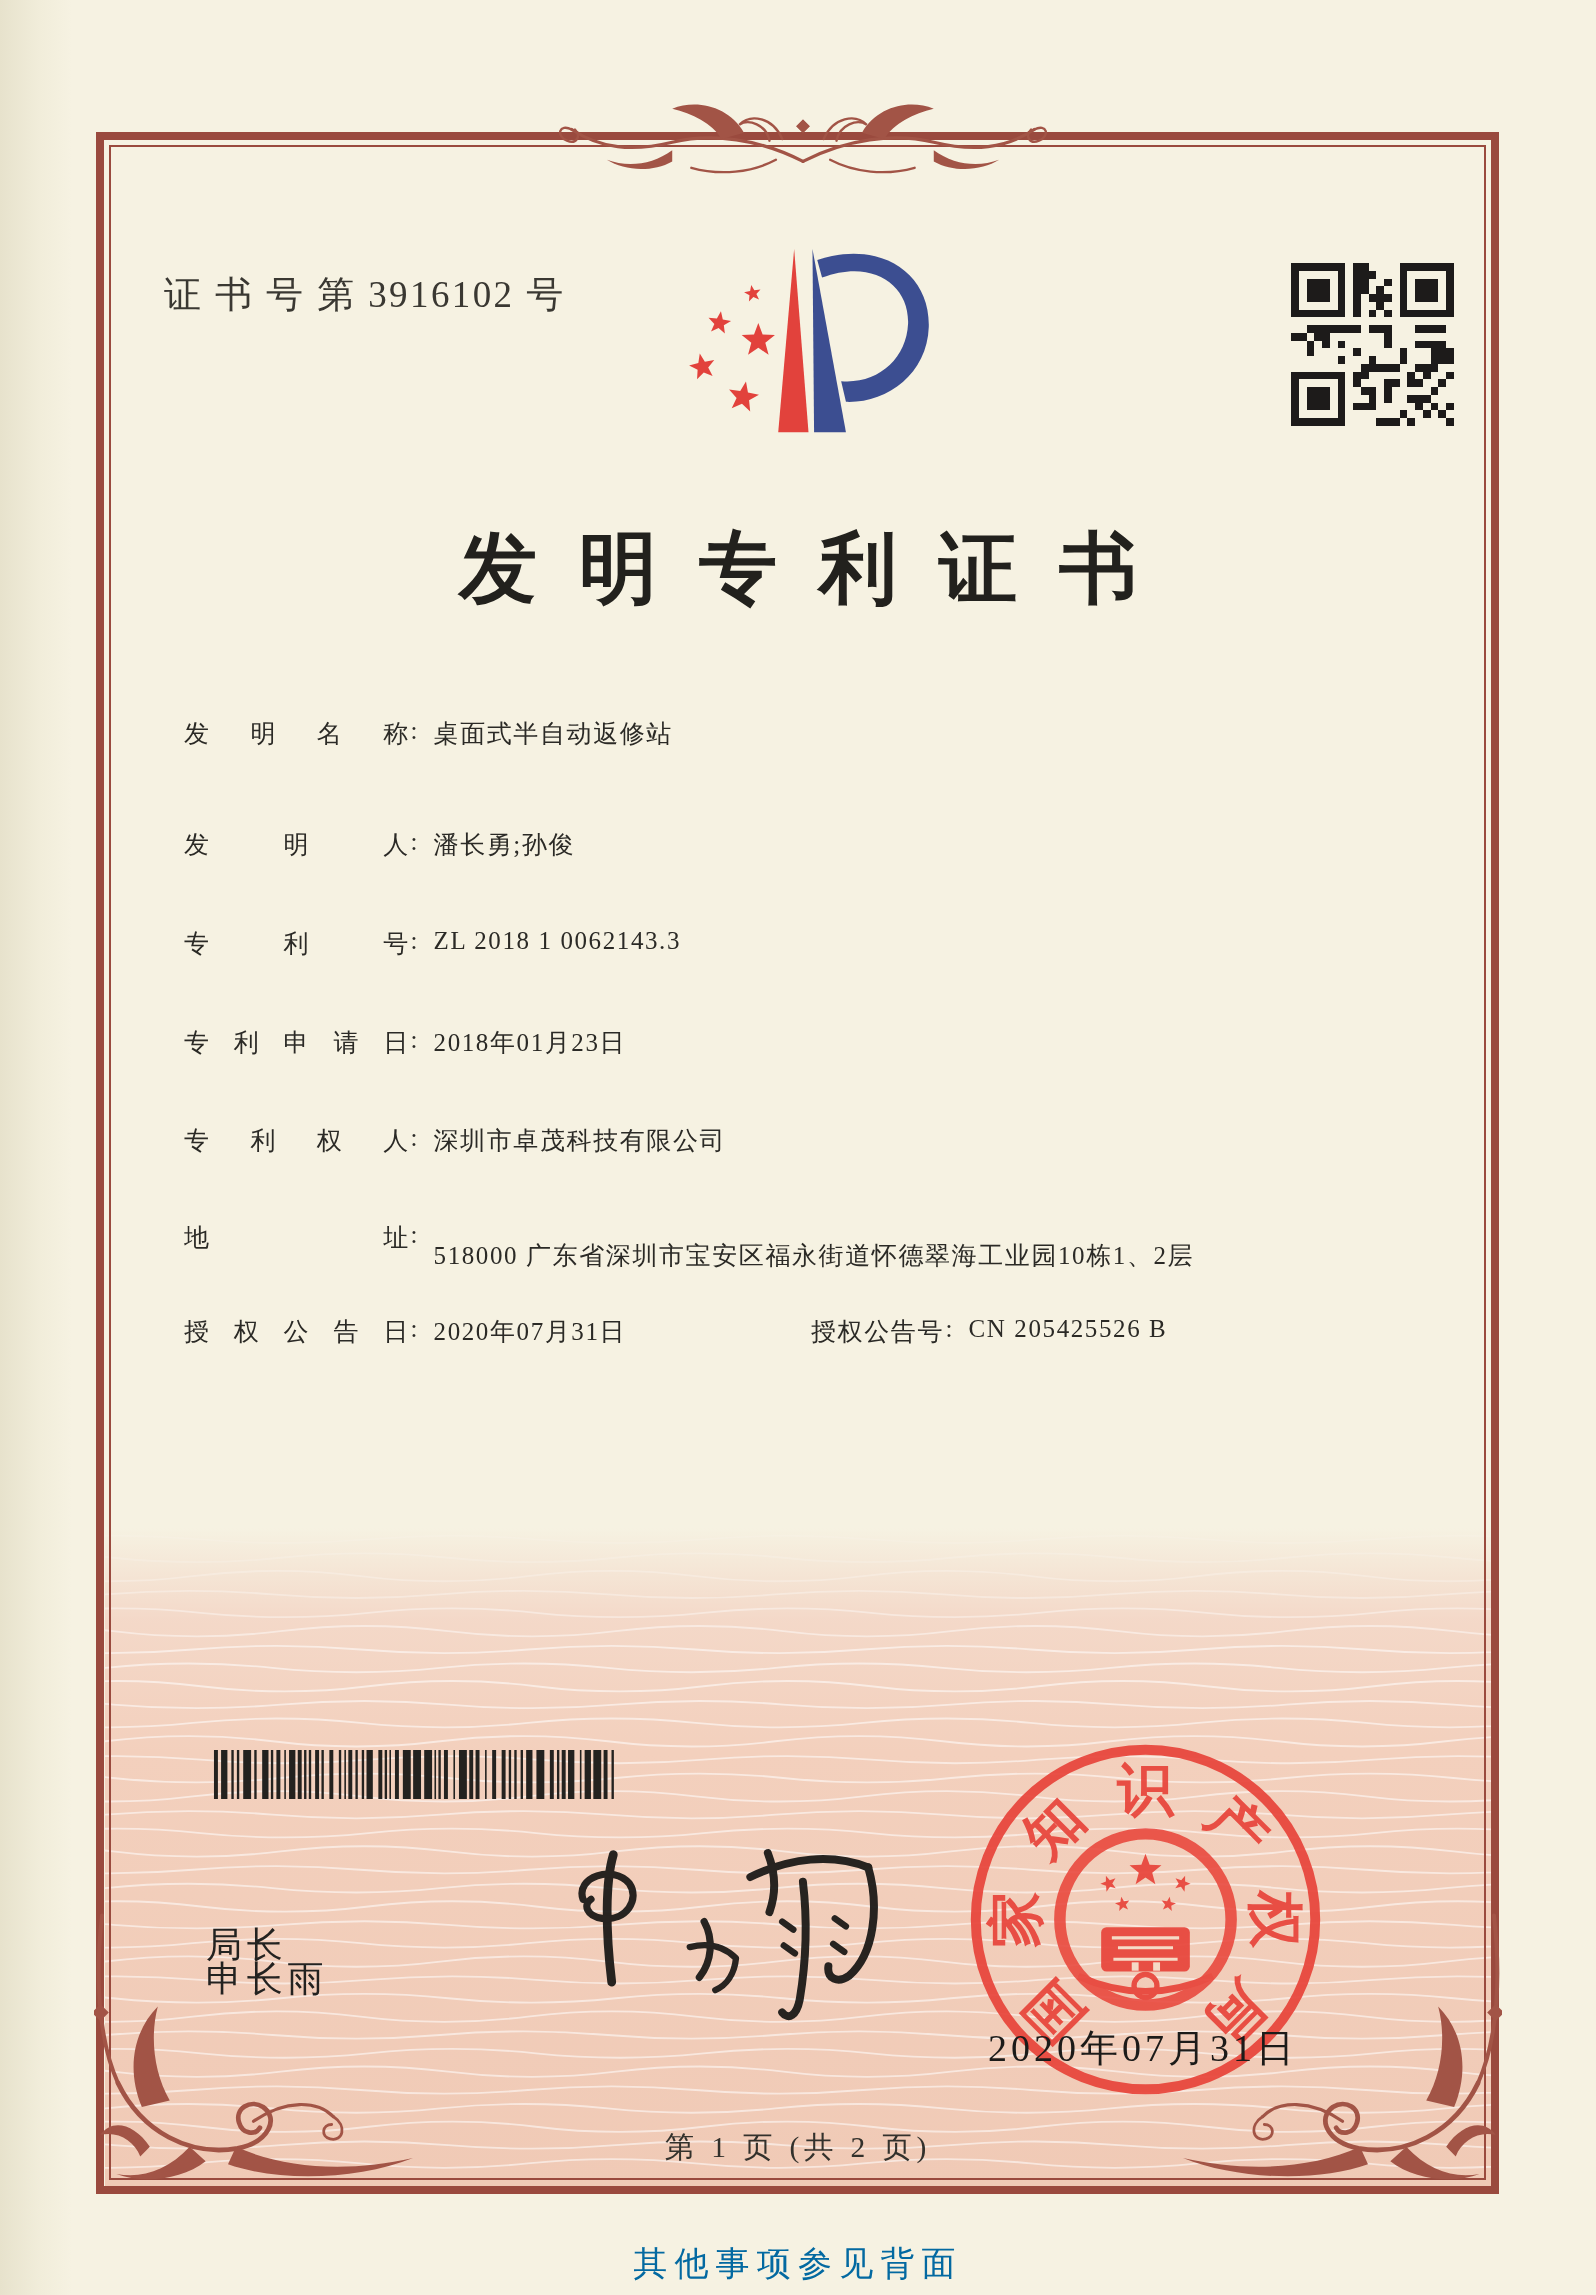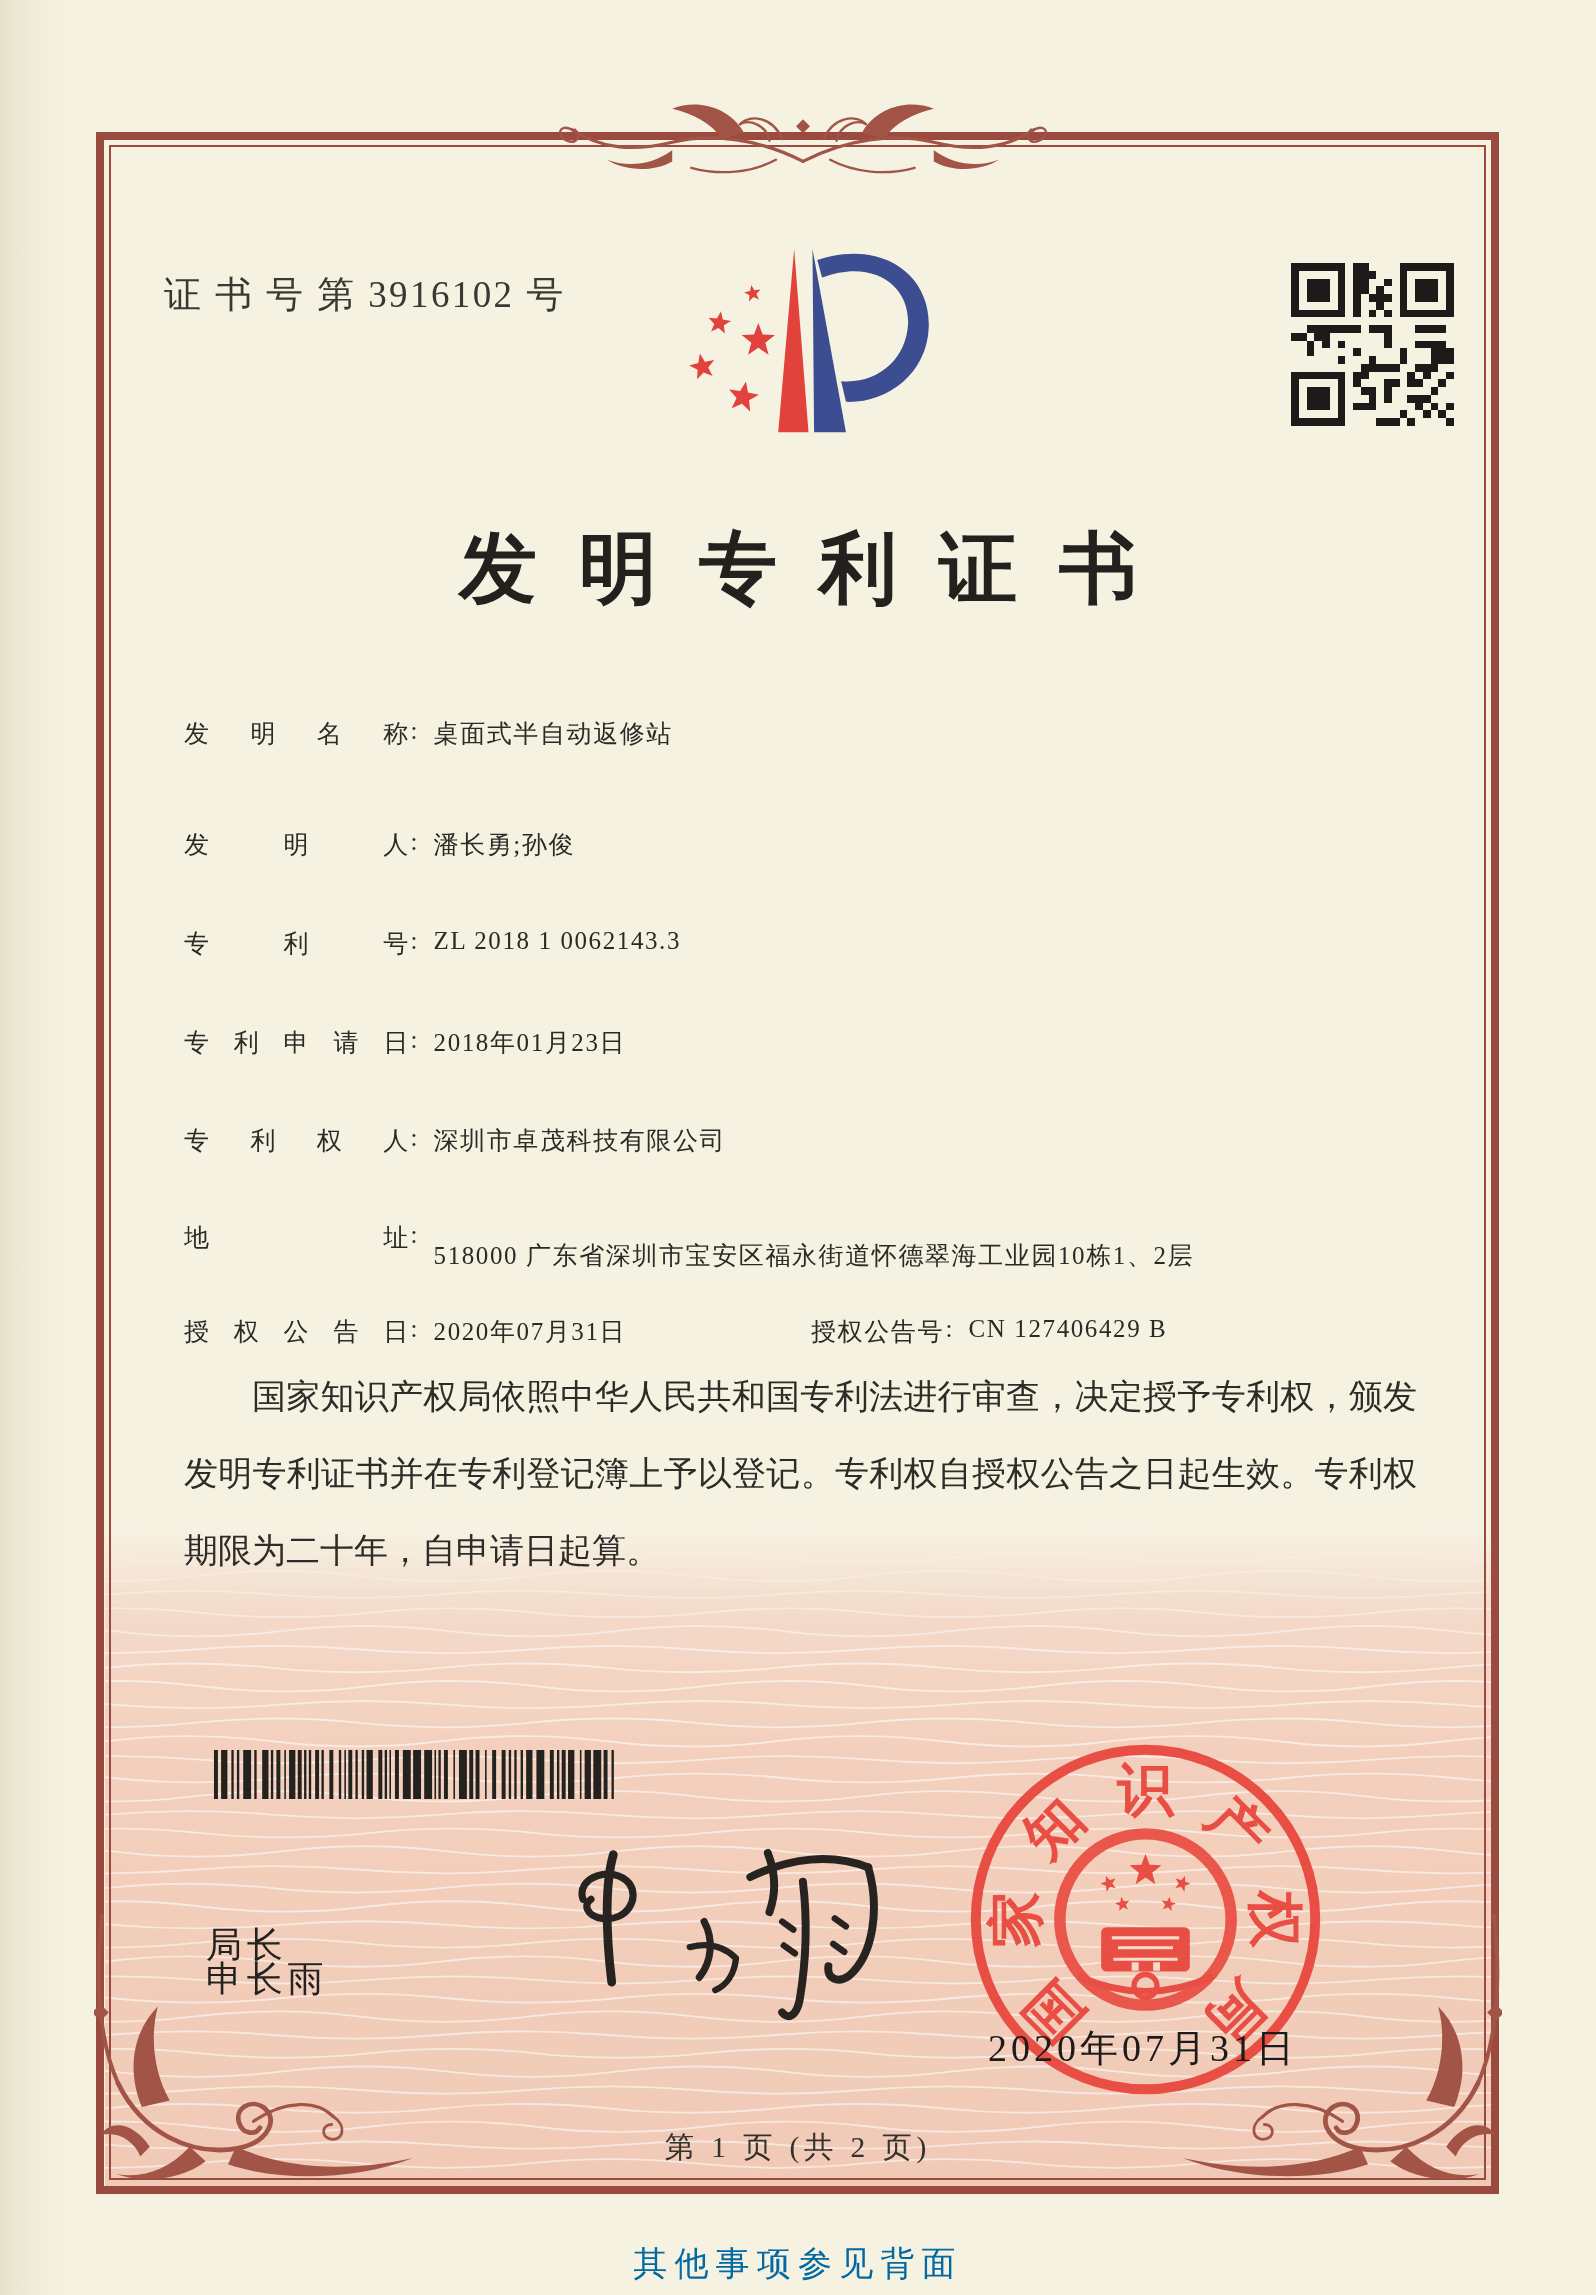--- a/index.html
+++ b/index.html
@@ -364,26 +364,25 @@
     <div class="frow" style="top: 828px;"><span class="flabel">发　明　人</span><span class="fcolon">:</span><span class="fvalue">潘长勇;孙俊</span></div>
     <div class="frow" style="top: 927px;"><span class="flabel">专　利　号</span><span class="fcolon">:</span><span class="fvalue">ZL 2018 1 0062143.3</span></div>
     <div class="frow" style="top: 1026px;"><span class="flabel">专利申请日</span><span class="fcolon">:</span><span class="fvalue">2018年01月23日</span></div>
     <div class="frow" style="top: 1124px;"><span class="flabel">专 利 权 人</span><span class="fcolon">:</span><span class="fvalue">深圳市卓茂科技有限公司</span></div>
     <div class="frow" style="top: 1221px;"><span class="flabel">地　　址</span><span class="fcolon">:</span><span class="fvalue wrap">518000 广东省深圳市宝安区福永街道怀德翠海工业园10栋1、2层</span></div>
   </div>
 
 <div class="frow" id="grant-row" style="top:1315px;">
   <span class="flabel">授权公告日</span><span class="fcolon">:</span><span class="fvalue">2020年07月31日</span>
   <span id="grant-no-pair">
-    <span style="letter-spacing:1.6px;">授权公告号</span><span class="fcolon">:</span><span class="fvalue">CN 127406429 B</span>
+    <span style="letter-spacing:1.6px;">授权公告号</span><span class="fcolon">:</span><span class="fvalue">CN 205425526 B</span>
   </span>
 </div>
 
 <div class="abs" id="body-text">
-    <p>国家知识产权局依照中华人民共和国专利法进行审查，决定授予专利权，颁发发明专利证书并在专利登记簿上予以登记。专利权自授权公告之日起生效。专利权期限为二十年，自申请日起算。</p>
   </div>
 
 <svg class="abs" id="barcode" width="407" height="49" viewBox="0 0 510 62">
     <rect x="0" y="0" width="5" height="62" fill="#24221f"></rect>
     <rect x="9" y="0" width="8" height="62" fill="#24221f"></rect>
     <rect x="22" y="0" width="3" height="62" fill="#24221f"></rect>
     <rect x="29" y="0" width="3" height="62" fill="#24221f"></rect>
     <rect x="37" y="0" width="10" height="62" fill="#24221f"></rect>
     <rect x="51" y="0" width="3" height="62" fill="#24221f"></rect>
     <rect x="61" y="0" width="8" height="62" fill="#24221f"></rect>

